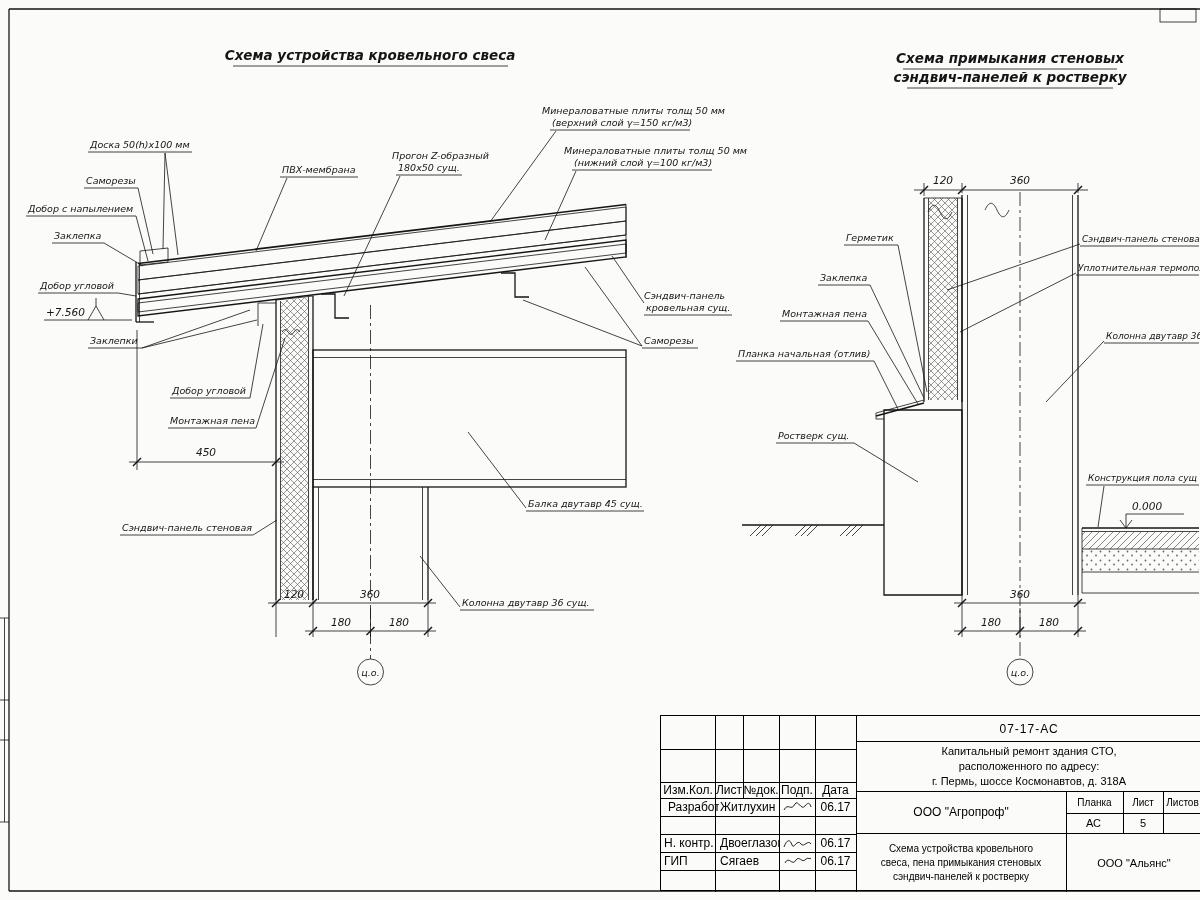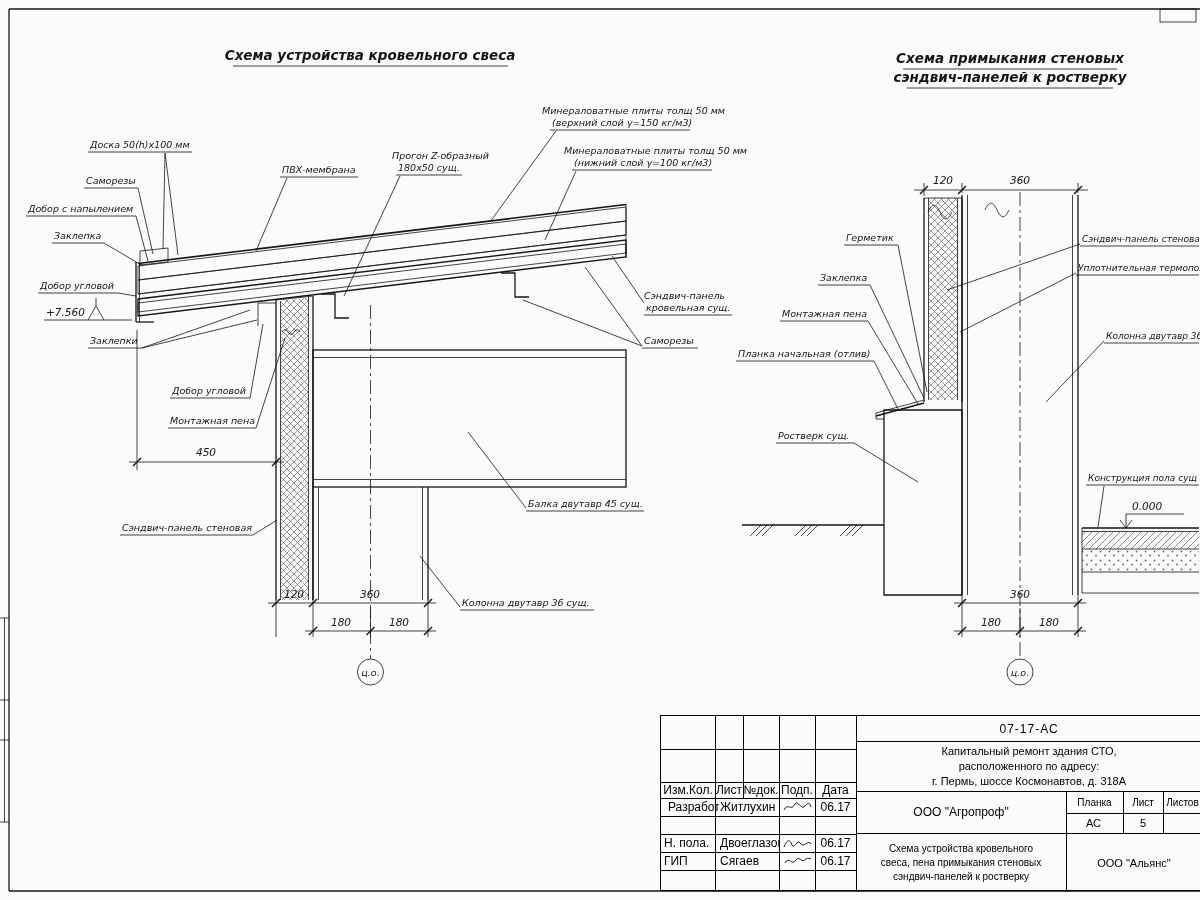--- a/index.html
+++ b/index.html
@@ -434,21 +434,21 @@
 
   <div class="cell left f9" style="left:4px;top:82px;width:54px;height:18px">Разработал</div>
   <div class="cell left f9" style="left:56px;top:82px;width:62px;height:18px">Житлухин</div>
   <div class="cell" style="left:118px;top:82px;width:36px;height:18px">
     <svg width="30" height="14" viewBox="0 0 30 14">
           <path d="M2,10 C6,2 9,12 13,4 C16,-1 19,11 23,6 S28,4 29,7" stroke="#222" stroke-width="1" fill="none"></path>
         </svg>
   </div>
   <div class="cell f9" style="left:154px;top:82px;width:41px;height:18px">06.17</div>
 
-  <div class="cell left f9" style="left:0;top:118px;width:54px;height:18px">Н. пола.</div>
+  <div class="cell left f9" style="left:0;top:118px;width:54px;height:18px">Н. контр.</div>
   <div class="cell left f9" style="left:56px;top:118px;width:62px;height:18px">Двоеглазов</div>
   <div class="cell" style="left:118px;top:118px;width:36px;height:18px">
     <svg width="30" height="14" viewBox="0 0 30 14">
           <path d="M2,11 C5,3 8,3 10,9 C12,14 15,2 19,8 C22,12 26,3 29,8" stroke="#222" stroke-width="1" fill="none"></path>
         </svg>
   </div>
   <div class="cell f9" style="left:154px;top:118px;width:41px;height:18px">06.17</div>
 
   <div class="cell left f9" style="left:0;top:136px;width:54px;height:18px">ГИП</div>
   <div class="cell left f9" style="left:56px;top:136px;width:62px;height:18px">Сягаев</div>

